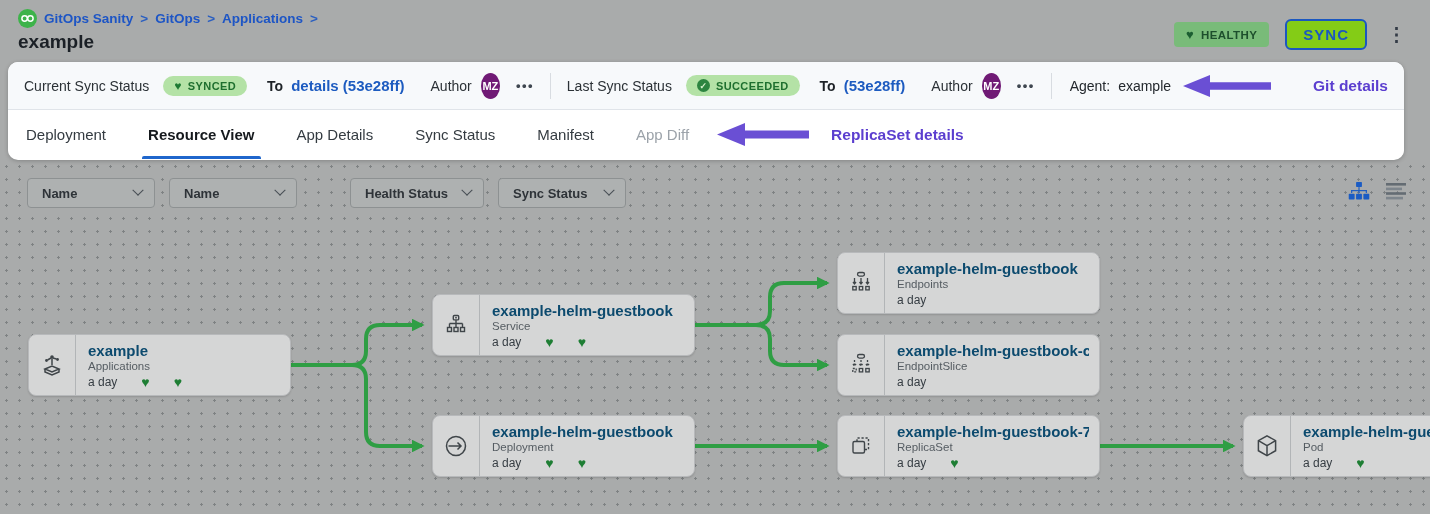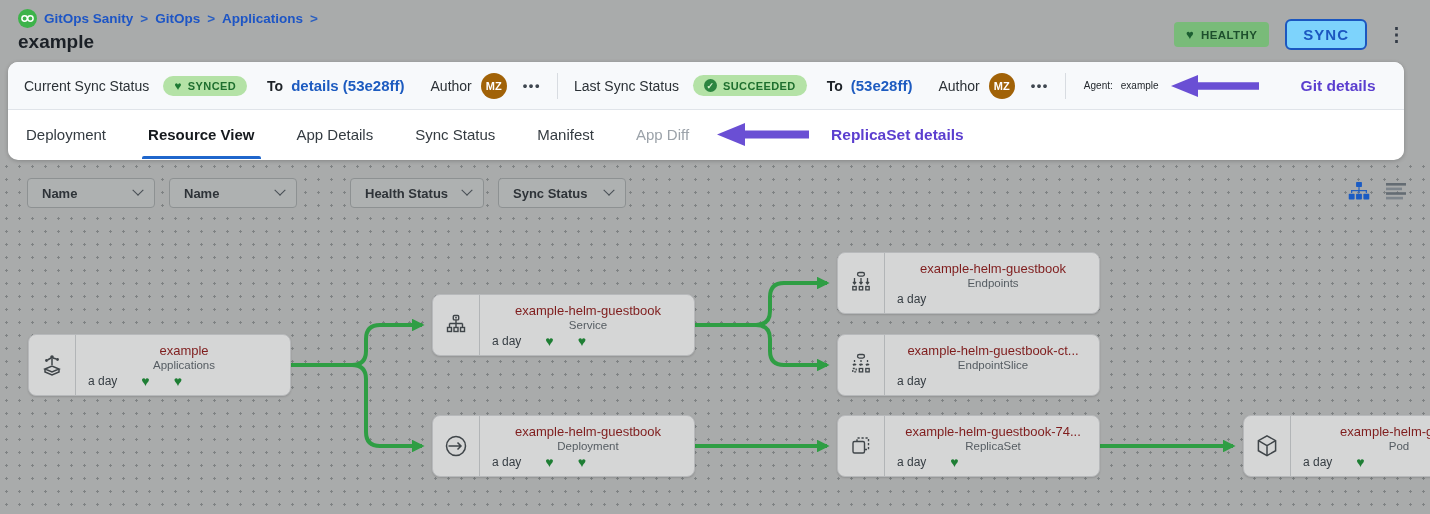--- a/index.html
+++ b/index.html
@@ -17,79 +17,79 @@
   .breadcrumb { position:absolute; left:18px; top:9px; display:flex; align-items:center; gap:7px;
                 font-size:13.5px; font-weight:600; color:#1d55c5; }
   .crumb { cursor:pointer; }
   .crumb-sep { color:#2b5fc0; font-weight:600; }
   .page-title { position:absolute; left:18px; top:31px; font-size:19px; font-weight:700; color:#1b2026; }
 
   .head-actions { position:absolute; right:20px; top:19px; display:flex; align-items:center; gap:16px; }
   .health-badge { display:flex; align-items:center; gap:7px; background:#79bb79; border-radius:4px;
                   padding:6px 12px; font-size:11.5px; font-weight:700; letter-spacing:.4px; color:#1d4f2c; }
   .health-badge .hb-heart { color:#1c5e31; font-size:13px; line-height:1; }
-  .sync-btn { background:#7dd3fc; border:2px solid #1b57c0; color:#1b57c0; font-weight:700;
+  .sync-btn { background:#84cc16; border:2px solid #1b57c0; color:#1b57c0; font-weight:700;
               font-size:15px; letter-spacing:1px; border-radius:6px; padding:5px 16px; cursor:pointer;
               font-family:"Liberation Sans", sans-serif; }
   .kebab { color:#333b46; font-size:19px; font-weight:700; line-height:1; cursor:pointer; padding:2px 4px; }
 
   
   .panel { position:absolute; left:8px; top:62px; width:1396px; height:98px; background:#fff;
            border-radius:10px; box-shadow:0 1px 4px rgba(0,0,0,.22); }
   .syncrow { height:48px; background:#f7f9fb; border-bottom:1px solid #e0e4e9; border-radius:10px 10px 0 0;
              display:flex; align-items:center; padding:4px 16px; font-size:14px; color:#2b3136; }
   .lbl { white-space:nowrap; }
   .badge { display:inline-flex; align-items:center; gap:6px; background:#b4e2a6; color:#1e6f2e;
            border-radius:13px; padding:4px 11px; font-size:11px; font-weight:700; letter-spacing:.4px;
            margin-left:14px; white-space:nowrap; }
   .badge .b-heart { color:#1d7a33; font-size:12px; line-height:1; }
   .b-check { width:13px; height:13px; border-radius:50%; background:#2c8540; color:#d9f2cf;
              font-size:9px; display:flex; align-items:center; justify-content:center; font-weight:700; }
   .to-lbl { font-weight:700; margin-left:20px; color:#1d2227; }
   .rev-link { color:#1d5bc0; font-weight:700; font-size:15px; margin-left:8px; cursor:pointer; white-space:nowrap; }
   .author-lbl { margin-left:26px; }
-  .avatar { width:26px; height:26px; border-radius:50%; background:#a16207; color:#fff; font-size:11px;
+  .avatar { width:26px; height:26px; border-radius:50%; background:#701a75; color:#fff; font-size:11px;
             font-weight:700; display:flex; align-items:center; justify-content:center; margin-left:9px; }
   .more-dots { color:#3f4750; font-weight:700; letter-spacing:1.5px; font-size:13px; margin-left:16px; cursor:pointer; }
   .vdiv { width:1px; height:26px; background:#d8dce1; margin:0 16px; }
-  .agent-wrap { display:flex; align-items:center; gap:8px; font-size:10px; color:#23282d; margin-left:2px; }
+  .agent-wrap { display:flex; align-items:center; gap:8px; font-size:14px; color:#23282d; margin-left:2px; }
 
   .ann-arrow { flex:0 0 auto; }
   .ann-text { color:#5b3ecf; font-weight:700; font-size:15.5px; white-space:nowrap; }
 
   .tabsrow { height:49px; display:flex; align-items:center; padding:0 18px; gap:42px;
              background:#fff; border-radius:0 0 10px 10px; }
   .tab { height:100%; display:flex; align-items:center; position:relative; font-size:15px;
          color:#343b41; cursor:pointer; white-space:nowrap; }
   .tab.active { font-weight:700; color:#15191d; }
   .tab.active::after { content:""; position:absolute; left:-6px; right:-6px; bottom:0; height:3px;
                        background:#1f66cc; border-radius:2px 2px 0 0; }
   .tab.disabled { color:#9ba2a9; }
 
   
   .canvas { position:absolute; left:0; top:160px; width:1430px; height:354px;
             background-image:radial-gradient(circle, rgba(85,90,92,.50) 1.1px, transparent 1.25px);
-            background-size:13px 13px;text-align:center; }
+            background-size:13px 13px; }
   .filterbar { position:absolute; left:27px; top:18px; display:flex; gap:14px; }
   .filter-btn { height:30px; background:#aeb1b1; border:1px solid #8d9192; border-radius:4px;
                 display:flex; align-items:center; justify-content:space-between; padding:0 12px 0 14px;
                 font-size:13px; font-weight:700; color:#2e3338; cursor:pointer; }
   .chev { width:8px; height:8px; border-right:1.8px solid #474e54; border-bottom:1.8px solid #474e54;
           transform:rotate(45deg) translate(-2px,-2px); }
   .view-toggles { position:absolute; right:24px; top:21px; display:flex; gap:16px; align-items:center; }
   .vt { cursor:pointer; }
 
   .edges { position:absolute; left:0; top:0; width:1430px; height:354px; }
 
   .node { position:absolute; width:263px; height:62px; background:#d5d6d6; border:1px solid #b7b9bb;
           border-radius:8px; display:flex; box-shadow:0 1px 2px rgba(0,0,0,.14); cursor:pointer; }
   .node-icon { width:46px; flex:0 0 46px; display:flex; align-items:center; justify-content:center; color:#3e444a; }
   .node-body { border-left:1px solid #b2b5b7; padding:6px 10px 6px 12px; flex:1; min-width:0;
                display:flex; flex-direction:column; justify-content:center; }
-  .node-title { font-size:13px; font-weight:400; color:#7f1d1d; white-space:nowrap; overflow:hidden; }
+  .node-title { font-size:15px; font-weight:700; color:#0c4a6e; white-space:nowrap; overflow:hidden; }
   .node-sub { font-size:11.5px; color:#555c62; margin-top:1px; }
   .node-meta { font-size:12px; color:#363d43; display:flex; align-items:center; gap:24px; margin-top:3px; }
   .nheart { color:#1e7e34; font-size:14px; line-height:1; }
 
   svg { display:block; }
 </style>
 </head>
 <body>
 
 <div class="topband">

